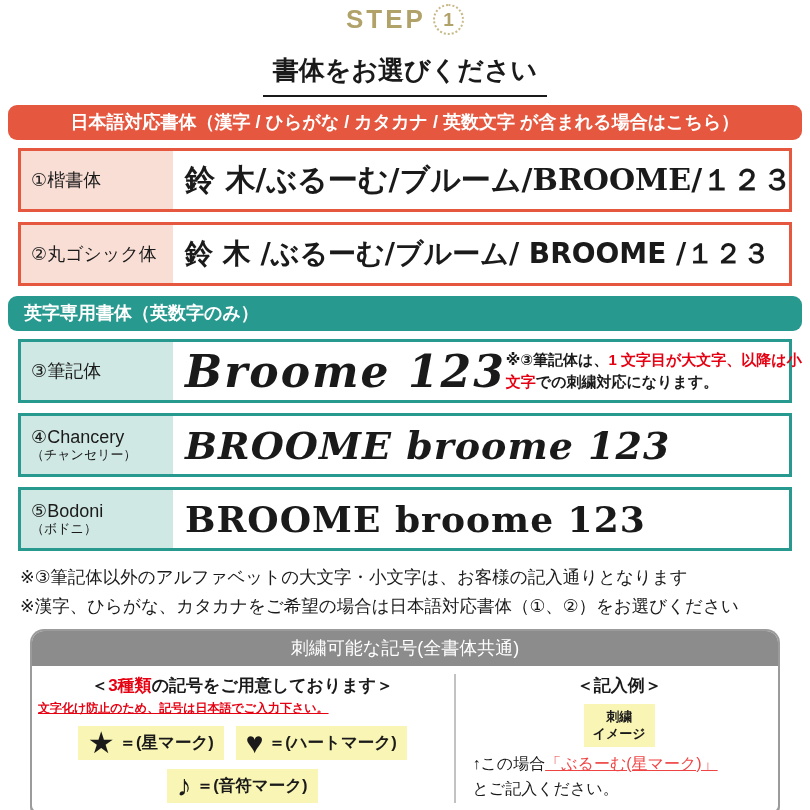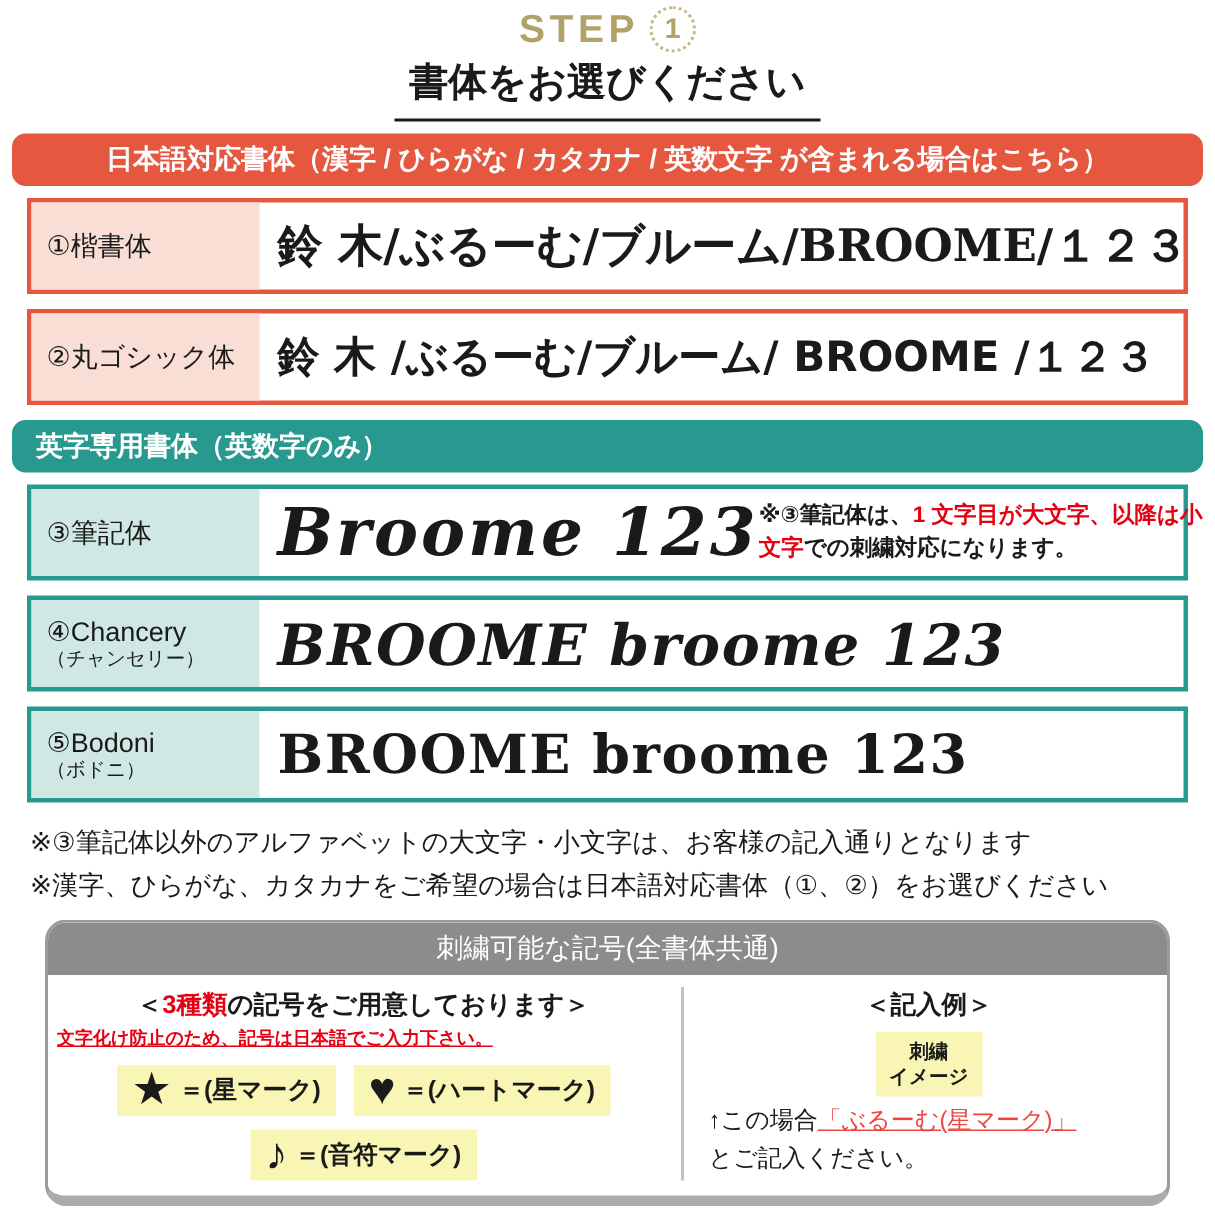--- a/index.html
+++ b/index.html
@@ -14,21 +14,21 @@
   .header { text-align: center; padding-top: 4px; }
   .step-row { display: flex; align-items: center; justify-content: center; gap: 7px; color: #b1a269; }
   .step-text { font-size: 26px; font-weight: bold; letter-spacing: 3px; }
   .step-circle {
     width: 31px; height: 31px; border: 2px dotted #c9b988; border-radius: 50%;
     display: flex; align-items: center; justify-content: center;
     font-size: 19px; font-weight: bold;
   }
   .page-title {
     display: inline-block; font-size: 26px; font-weight: bold;
-    border-bottom: 2px solid #1a1a1a; padding: 2px 10px 7px; margin-top: 0;
+    border-bottom: 2px solid #1a1a1a; padding: 2px 10px 7px; margin-top: 16px;
   }
   
   .banner {
     margin: 8px 8px 8px; color: #fff; font-weight: bold; font-size: 18px;
     border-radius: 9px; padding: 5px 0 6px; text-align: center;
   }
   .banner.red { background: #e5573f; }
   .banner.teal { background: #27998f; text-align: left; padding-left: 16px; }
   
   .font-box {

